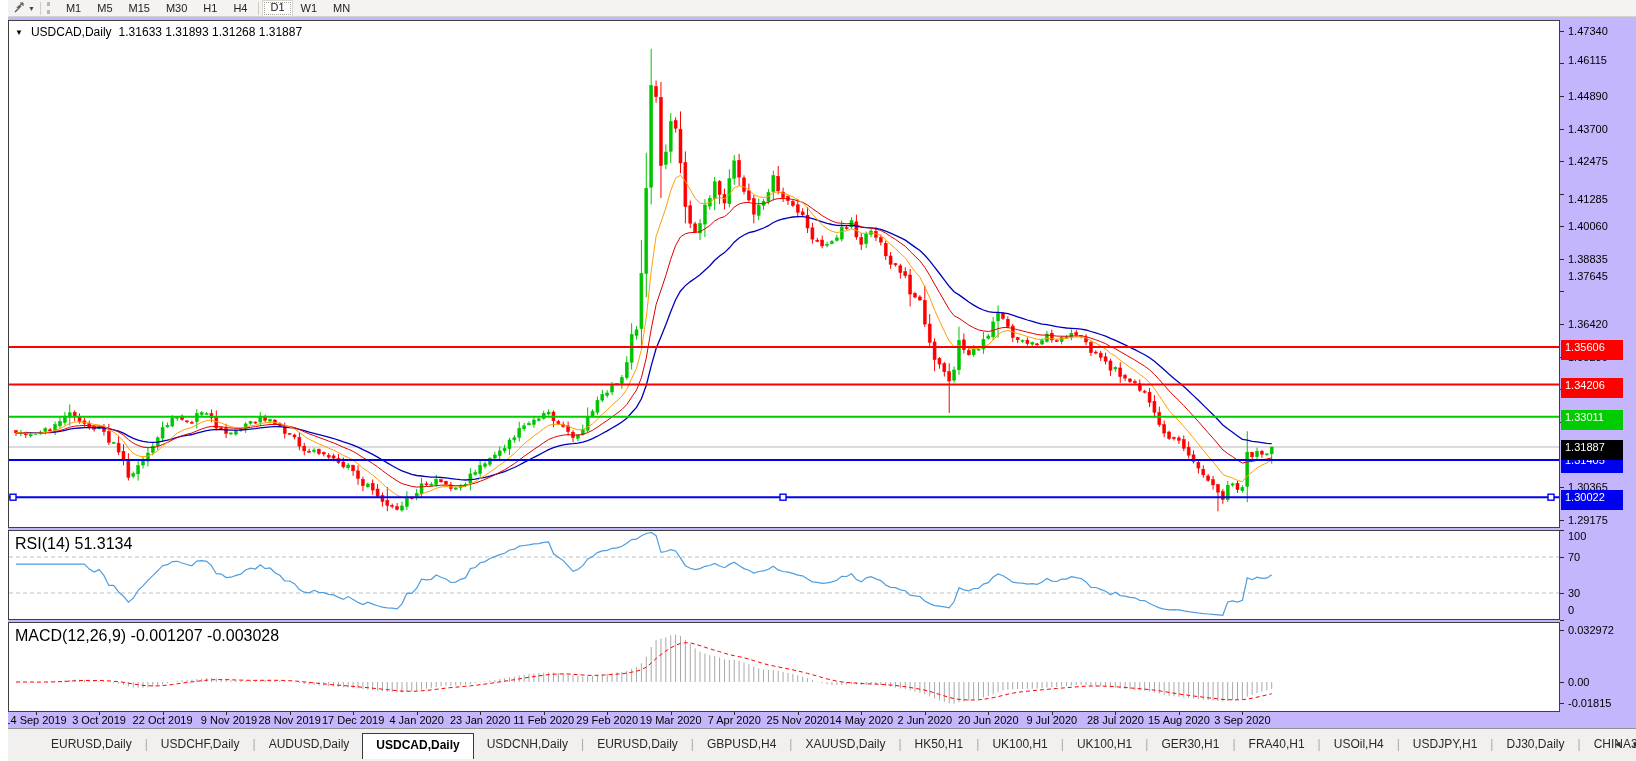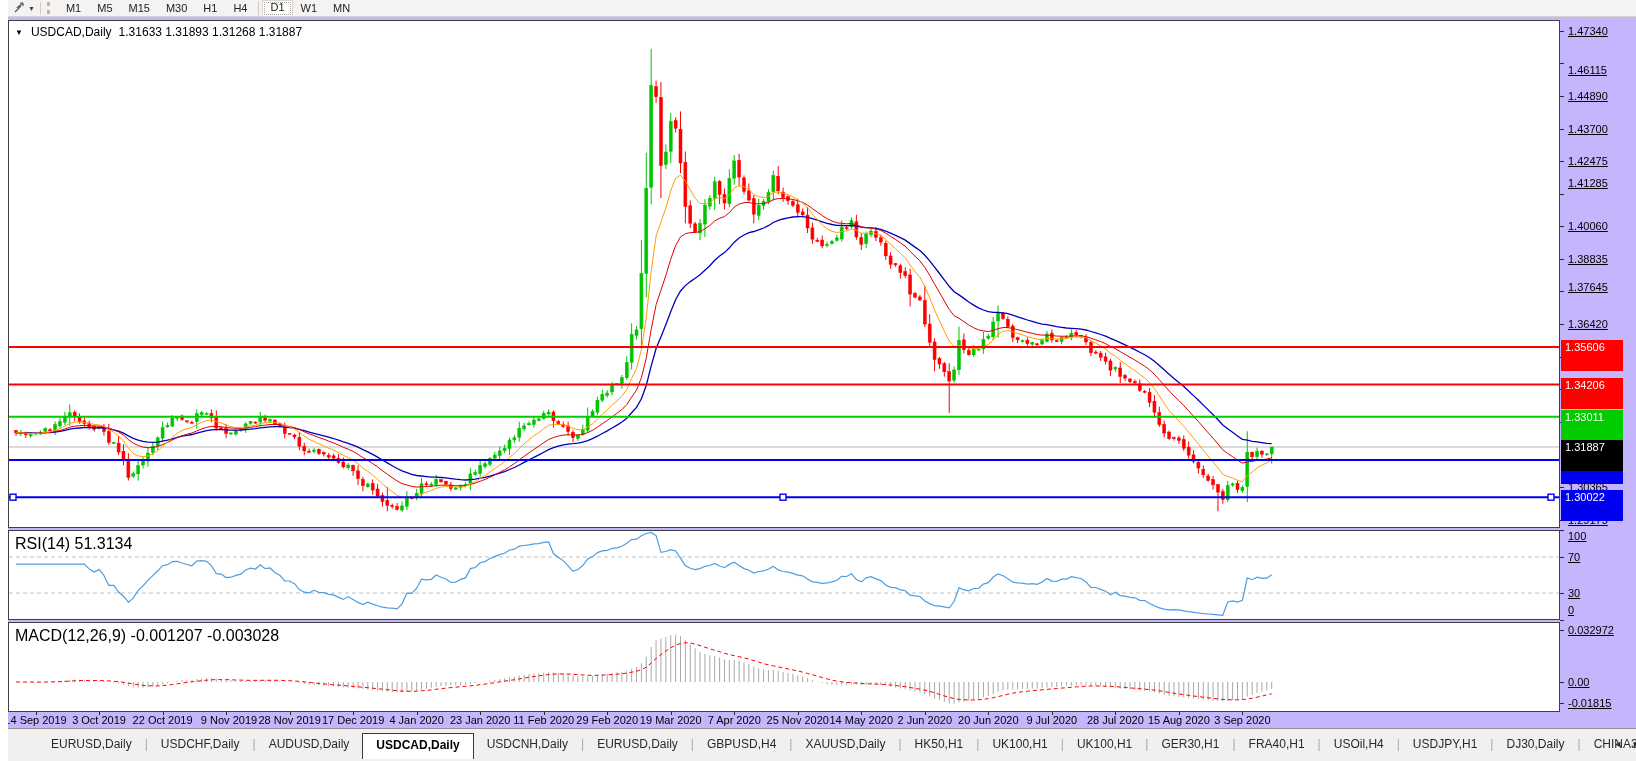--- a/index.html
+++ b/index.html
@@ -16,23 +16,23 @@
 
   
   .panel{position:absolute;left:0;width:1552px;background:#fff;border:1px solid #3f3f3f;box-sizing:border-box;}
   .panel svg{position:absolute;left:0;top:0;}
   .chart-header{position:absolute;top:4px;left:6px;font-size:12px;color:#000;display:flex;align-items:center;gap:7px;white-space:nowrap;}
   .collapse{font-size:8px;color:#000;margin-right:1px;}
   .indlabel{position:absolute;top:4px;left:6px;font-size:16px;color:#000;white-space:nowrap;}
 
   
   .axis-col{position:absolute;left:1552px;top:20px;width:84px;height:692px;font-size:11px;color:#000;}
-  .axis-label{position:absolute;left:8px;white-space:nowrap;text-decoration:underline;}
+  .axis-label{position:absolute;left:8px;white-space:nowrap;}
   .tickdash{position:absolute;left:0;width:4px;height:1px;background:#2a2a2a;}
-  .plabel{position:absolute;left:1px;width:62px;height:31px;line-height:14px;color:#fff;font-size:11px;padding-left:4px;box-sizing:border-box;}
+  .plabel{position:absolute;left:1px;width:62px;height:20px;line-height:14px;color:#fff;font-size:11px;padding-left:4px;box-sizing:border-box;}
 
   
   .daterow{position:absolute;top:712px;left:0;width:1552px;height:16px;font-size:11px;color:#000;}
   .dlabel{position:absolute;top:2px;transform:translateX(-50%);white-space:nowrap;}
   .dtick{position:absolute;top:0;width:1px;height:3px;background:#2a2a2a;}
 
   
   .tabbar{position:absolute;top:728px;left:0;width:1636px;height:46px;background:#f1f0ee;border-top:1px solid #929292;box-sizing:border-box;display:flex;align-items:flex-start;padding:4px 26px 0 30px;font-size:12px;color:#2a2a2a;overflow:hidden;}
   .tab{padding:0 13px;height:23px;line-height:23px;white-space:nowrap;cursor:default;}
   .tab.active{background:#fff;border:1px solid #3a3a3a;border-bottom:none;height:25px;font-weight:bold;color:#000;}
@@ -882,35 +882,35 @@
         </g>
         <polyline points="7.0,59.0 11.9,59.0 16.8,59.0 21.7,59.0 26.5,59.1 31.4,59.1 36.3,59.0 41.2,59.0 46.1,58.9 51.0,58.7 55.9,58.4 60.7,58.1 65.6,57.8 70.5,57.6 75.4,57.5 80.3,57.4 85.2,57.5 90.1,57.5 94.9,57.7 99.8,57.9 104.7,58.3 109.6,58.7 114.5,59.3 119.4,60.1 124.3,61.0 129.2,61.7 134.0,62.4 138.9,62.8 143.8,62.9 148.7,62.9 153.6,62.6 158.5,62.1 163.4,61.5 168.2,60.8 173.1,60.1 178.0,59.4 182.9,58.9 187.8,58.3 192.7,57.7 197.6,57.2 202.4,56.8 207.3,56.6 212.2,56.6 217.1,56.6 222.0,56.8 226.9,57.0 231.8,57.1 236.6,57.3 241.5,57.3 246.4,57.4 251.3,57.3 256.2,57.3 261.1,57.3 266.0,57.3 270.8,57.3 275.7,57.5 280.6,57.7 285.5,58.0 290.4,58.4 295.3,58.9 300.2,59.4 305.0,59.9 309.9,60.4 314.8,60.9 319.7,61.4 324.6,61.8 329.5,62.2 334.4,62.6 339.2,63.0 344.1,63.4 349.0,63.8 353.9,64.3 358.8,64.7 363.7,65.2 368.6,65.7 373.4,66.2 378.3,66.7 383.2,67.2 388.1,67.7 393.0,68.1 397.9,68.2 402.8,68.3 407.7,68.2 412.5,67.8 417.4,67.4 422.3,66.9 427.2,66.3 432.1,65.7 437.0,65.1 441.9,64.6 446.7,64.2 451.6,63.7 456.5,63.3 461.4,62.8 466.3,62.3 471.2,61.7 476.1,61.1 480.9,60.4 485.8,59.7 490.7,58.9 495.6,58.2 500.5,57.4 505.4,56.7 510.3,55.9 515.1,55.1 520.0,54.3 524.9,53.5 529.8,52.9 534.7,52.2 539.6,51.6 544.5,51.2 549.3,51.0 554.2,50.9 559.1,51.0 564.0,51.3 568.9,51.7 573.8,52.0 578.7,52.3 583.5,52.4 588.4,52.3 593.3,52.1 598.2,51.9 603.1,51.5 608.0,51.1 612.9,50.7 617.8,50.1 622.6,49.2 627.5,48.2 632.4,46.7 637.3,44.1 642.2,40.1 647.1,35.5 652.0,31.5 656.8,28.1 661.7,24.9 666.6,22.2 671.5,20.4 676.4,19.7 681.3,20.0 686.2,21.1 691.0,22.6 695.9,24.2 700.8,25.8 705.7,27.3 710.6,28.7 715.5,30.3 720.4,31.6 725.2,32.7 730.1,33.7 735.0,34.8 739.9,36.1 744.8,37.6 749.7,39.1 754.6,40.6 759.4,41.9 764.3,42.9 769.2,43.9 774.1,44.9 779.0,45.9 783.9,46.9 788.8,48.0 793.6,49.1 798.5,50.4 803.4,51.7 808.3,53.1 813.2,54.5 818.1,55.9 823.0,57.1 827.8,58.1 832.7,58.8 837.6,59.4 842.5,59.8 847.4,60.1 852.3,60.5 857.2,60.8 862.1,60.9 866.9,61.1 871.8,61.3 876.7,61.6 881.6,62.0 886.5,62.5 891.4,63.1 896.3,63.7 901.1,64.5 906.0,65.3 910.9,66.2 915.8,67.2 920.7,68.4 925.6,69.9 930.5,71.4 935.3,72.9 940.2,74.4 945.1,75.6 950.0,76.4 954.9,76.8 959.8,77.0 964.7,77.0 969.5,76.8 974.4,76.3 979.3,75.6 984.2,74.7 989.1,73.6 994.0,72.4 998.9,71.2 1003.7,70.2 1008.6,69.4 1013.5,68.7 1018.4,68.2 1023.3,67.7 1028.2,67.2 1033.1,66.8 1037.9,66.4 1042.8,65.9 1047.7,65.5 1052.6,65.1 1057.5,64.7 1062.4,64.3 1067.3,63.9 1072.1,63.5 1077.0,63.2 1081.9,63.0 1086.8,63.0 1091.7,63.0 1096.6,63.2 1101.5,63.4 1106.4,63.7 1111.2,64.1 1116.1,64.4 1121.0,64.9 1125.9,65.3 1130.8,65.7 1135.7,66.1 1140.6,66.6 1145.4,67.1 1150.3,67.8 1155.2,68.6 1160.1,69.4 1165.0,70.2 1169.9,71.0 1174.8,71.7 1179.6,72.3 1184.5,73.0 1189.4,73.6 1194.3,74.2 1199.2,74.8 1204.1,75.3 1209.0,75.9 1213.8,76.4 1218.7,76.7 1223.6,76.8 1228.5,76.8 1233.4,76.6 1238.3,76.1 1243.2,75.2 1248.0,74.2 1252.9,73.1 1257.8,71.9 1262.7,70.8 " fill="none" stroke="#ff0000" stroke-width="1" stroke-dasharray="4 3"></polyline>
       </svg>
     <div class="indlabel">MACD(12,26,9) -0.001207 -0.003028</div>
   </div>
 
   <div class="axis-col" id="axisCol">
       <div class="tickdash" style="top: 10.5179px;"></div>
       <div class="axis-label" style="top: 4.51786px;">1.47340</div>
       <div class="tickdash" style="top: 43.4936px;"></div>
-      <div class="axis-label" style="top: 44px;">1.46115</div>
+      <div class="axis-label" style="top: 34px;">1.46115</div>
       <div class="tickdash" style="top: 76.4693px;"></div>
       <div class="axis-label" style="top: 70.4693px;">1.44890</div>
       <div class="tickdash" style="top: 108.503px;"></div>
       <div class="axis-label" style="top: 102.503px;">1.43700</div>
       <div class="tickdash" style="top: 141.479px;"></div>
       <div class="axis-label" style="top: 135.479px;">1.42475</div>
       <div class="tickdash" style="top: 173.512px;"></div>
-      <div class="axis-label" style="top: 157px;">1.41285</div>
+      <div class="axis-label" style="top: 173px;">1.41285</div>
       <div class="tickdash" style="top: 206.488px;"></div>
       <div class="axis-label" style="top: 200.488px;">1.40060</div>
       <div class="tickdash" style="top: 239.464px;"></div>
       <div class="axis-label" style="top: 233.464px;">1.38835</div>
       <div class="tickdash" style="top: 271.497px;"></div>
-      <div class="axis-label" style="top: 261px;">1.37645</div>
+      <div class="axis-label" style="top: 250px;">1.37645</div>
       <div class="tickdash" style="top: 304.473px;"></div>
       <div class="axis-label" style="top: 298.473px;">1.36420</div>
       <div class="tickdash" style="top: 336.507px;"></div>
       <div class="axis-label" style="top: 330.507px;">1.35230</div>
       <div class="tickdash" style="top: 369.482px;"></div>
       <div class="axis-label" style="top: 363.482px;">1.34005</div>
       <div class="tickdash" style="top: 402.458px;"></div>
       <div class="axis-label" style="top: 396.458px;">1.32780</div>
       <div class="tickdash" style="top: 467.467px;"></div>
       <div class="axis-label" style="top: 461.467px;">1.30365</div>

